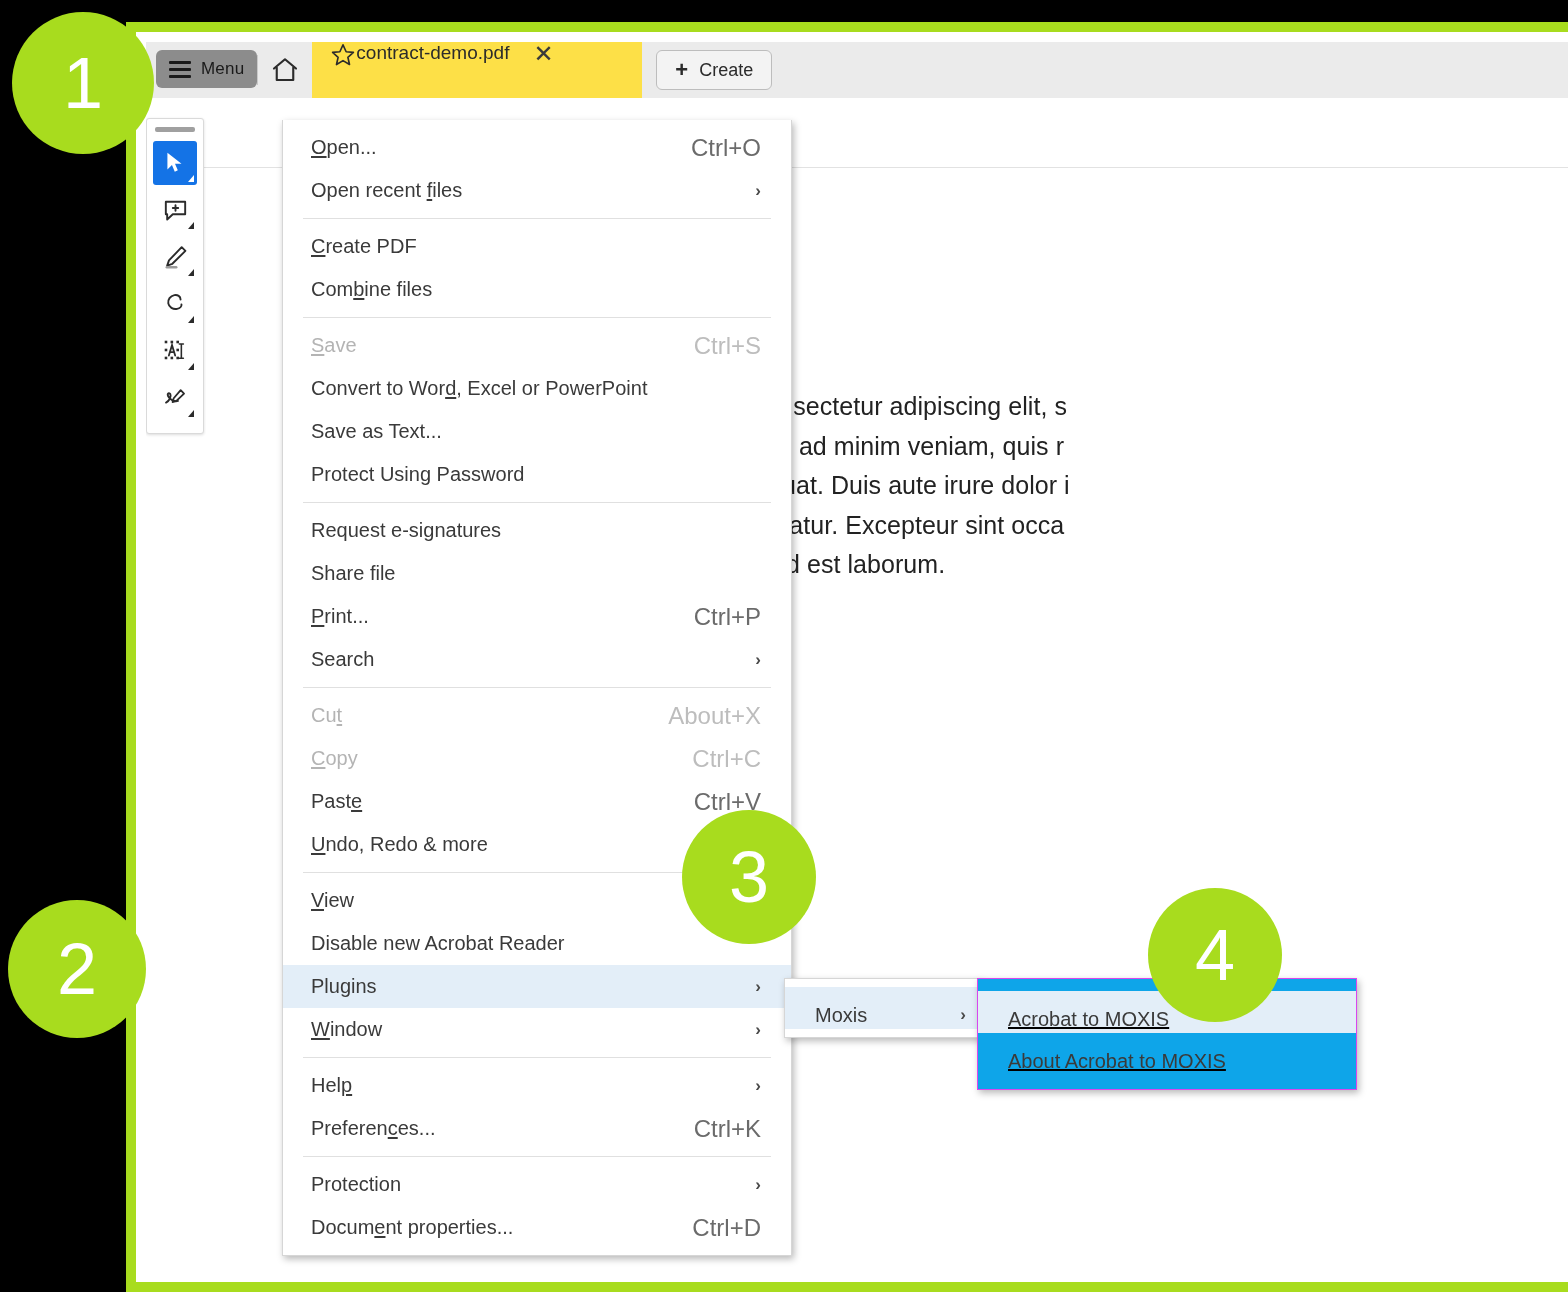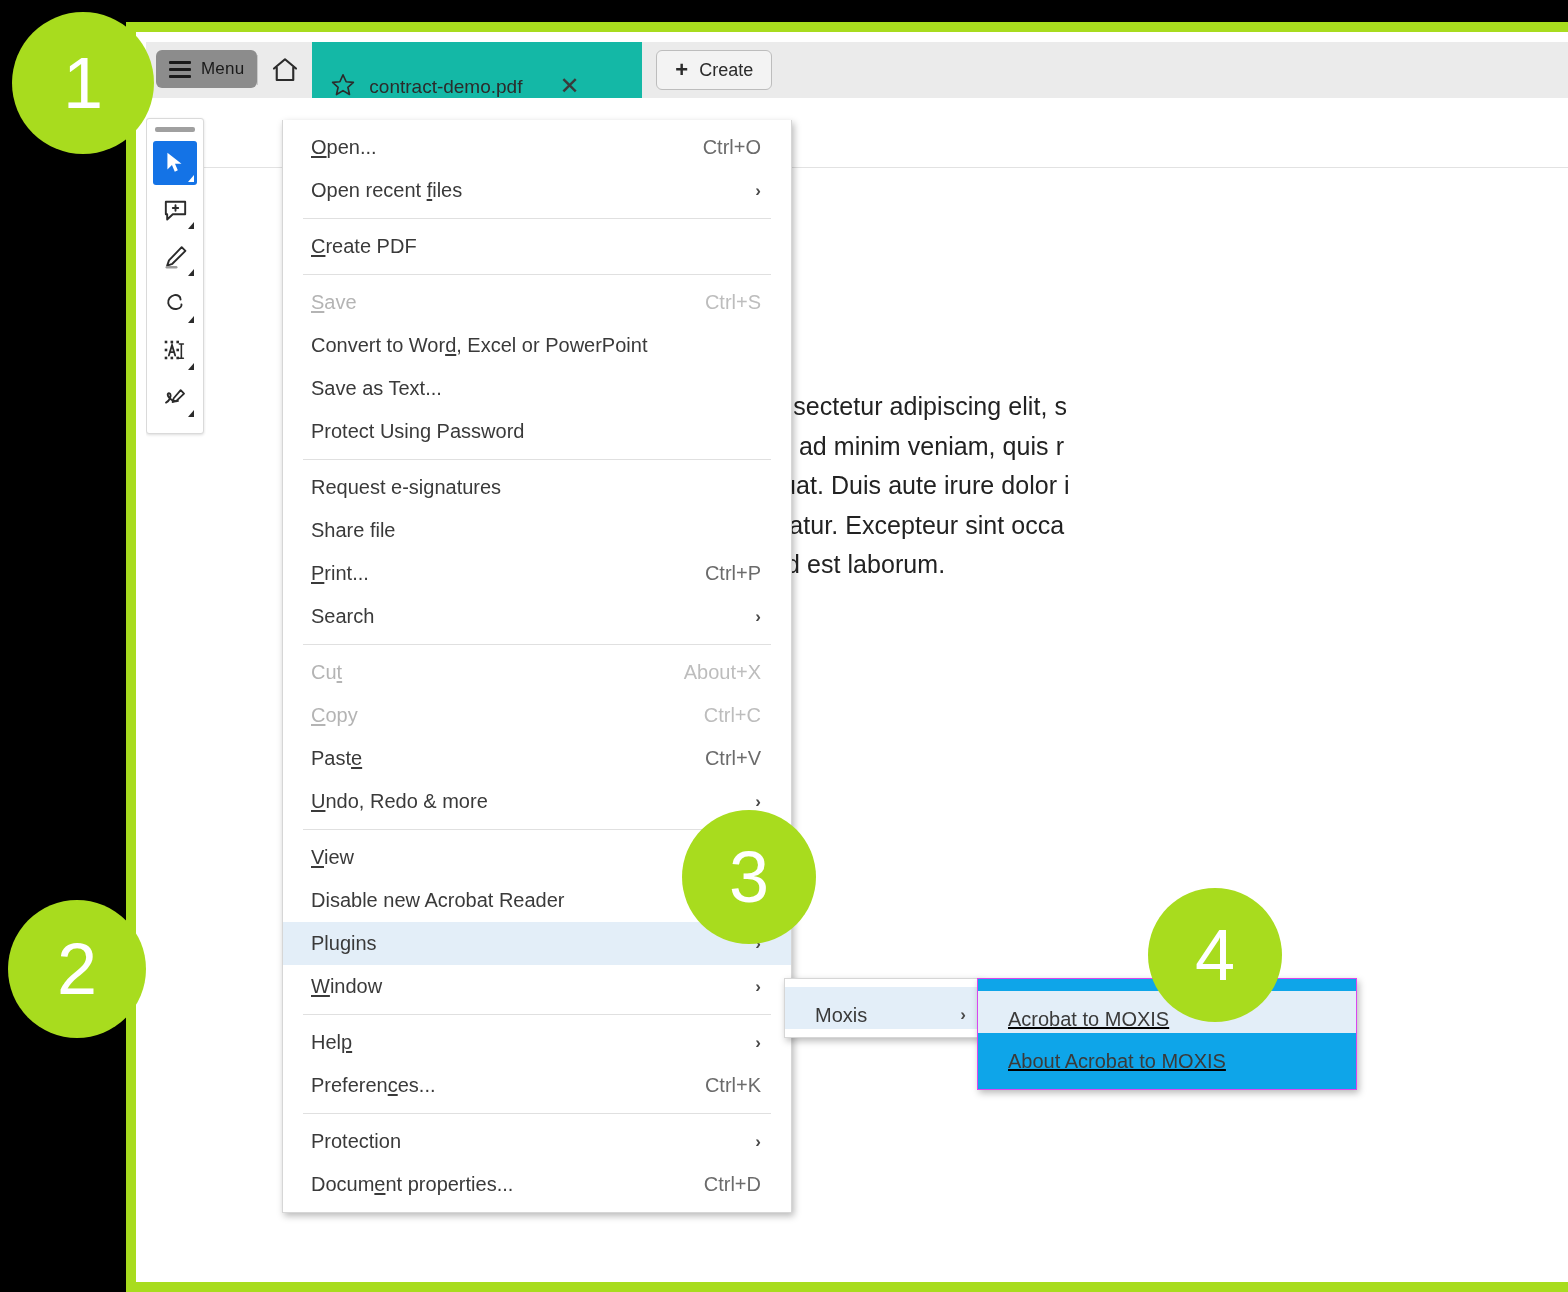--- a/index.html
+++ b/index.html
@@ -90,23 +90,22 @@
   }
   .home-btn {
     width: 54px;
     display: flex;
     align-items: center;
     justify-content: center;
     cursor: pointer;
   }
   .doc-tab {
     display: flex;
-    align-items: flex-end;
-    gap: 13px;
-    background: #14b8a6;
+    align-items: flex-start;
+    background: #fde047;
     padding: 0 16px 0 18px;
     height: 56px;
     box-sizing: border-box;
     cursor: pointer;
     min-width: 330px;
   }
   .tab-title {
     font-size: 19px;
     color: #2b2b2b;
     white-space: nowrap;
@@ -240,21 +239,21 @@
     font-size: 20px;
     color: #3a3a3a;
     cursor: pointer;
     box-sizing: border-box;
     white-space: nowrap;
   }
   .mi.disabled { color: #b4b4b4; cursor: default; gap: 20px; }
   .mi.selected { background: #e3eef8; }
   .mi .label { flex: 0 0 auto; }
   .mi .spacer { flex: 1 1 auto; }
-  .mi .accel { font-size: 20px; color: #6b6b6b; }
+  .mi .accel { font-size: 24px; color: #6b6b6b; }
   .mi.disabled .accel { color: #bdbdbd; }
   .mi .arrow { font-size: 17px; color: #4a4a4a; font-weight: 700; }
   .mi .u { text-decoration: underline; text-underline-offset: 2px; }
   .msep { height: 1px; background: #e0e0e0; margin: 6px 20px; }
 
   
   #sub-plugins {
     position: absolute;
     left: 638px;
     top: 936px;
@@ -427,20 +426,24 @@
         <div class="mi">
           <span class="label">Open recent <span class="u">f</span>iles</span>
           <span class="spacer"></span>
           <span class="arrow">›</span>
         </div>
         <div class="msep"></div>
         <div class="mi">
           <span class="label"><span class="u">C</span>reate PDF</span>
           <span class="spacer"></span>
         </div>
+        <div class="mi">
+          <span class="label">Com<span class="u">b</span>ine files</span>
+          <span class="spacer"></span>
+        </div>
         <div class="msep"></div>
         <div class="mi disabled">
           <span class="label"><span class="u">S</span>ave</span>
           <span class="spacer"></span>
           <span class="accel">Ctrl+S</span>
         </div>
         <div class="mi">
           <span class="label">Convert to Wor<span class="u">d</span>, Excel or PowerPoint</span>
           <span class="spacer"></span>
         </div>

